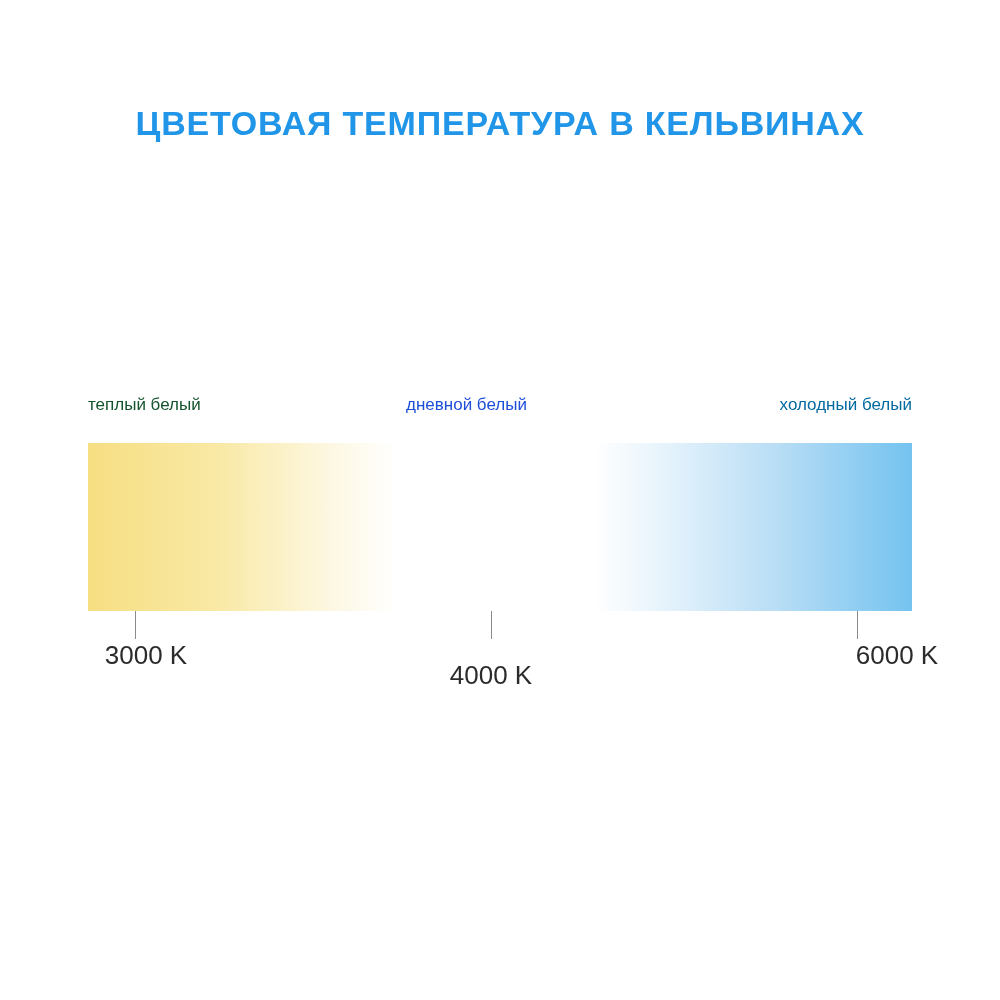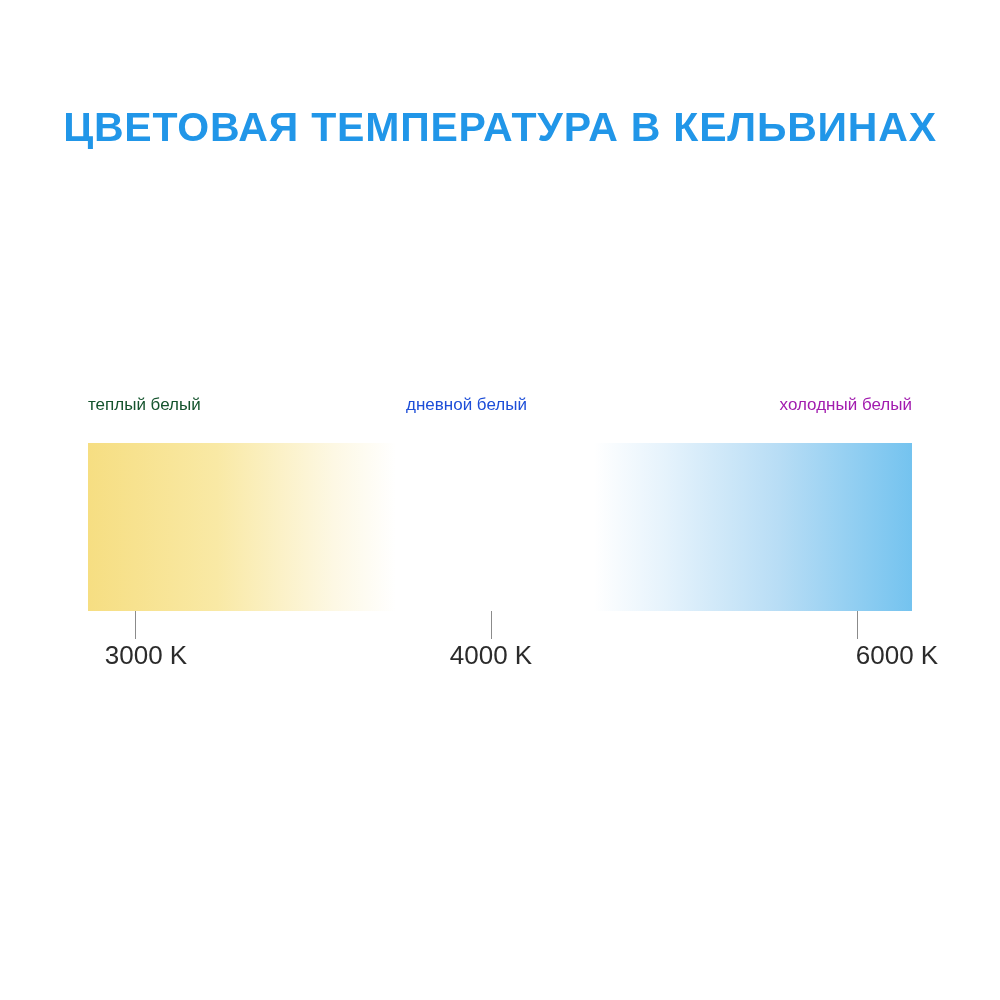--- a/index.html
+++ b/index.html
@@ -20,21 +20,21 @@
     inset: 0;
   }
 
   .title {
     position: absolute;
     top: 104px;
     left: 0;
     width: 1000px;
     text-align: center;
     color: #2196e8;
-    font-size: 41px;
+    font-size: 34px;
     font-weight: bold;
     letter-spacing: 0.8px;
     text-transform: uppercase;
     white-space: nowrap;
   }
 
   
   .scale {
     position: absolute;
     left: 88px;
@@ -51,21 +51,21 @@
     height: 26px;
   }
   .lbl {
     position: absolute;
     font-size: 17px;
     white-space: nowrap;
     top: 0;
   }
   .lbl-warm  { left: 0;     color: #14532d; }
   .lbl-day   { left: 318px; color: #1d4ed8; }
-  .lbl-cool  { right: 0;    color: #a21caf; }
+  .lbl-cool  { right: 0;    color: #0369a1; }
 
   .bars {
     position: absolute;
     left: 0;
     top: 48px;
     width: 824px;
     height: 168px;
   }
   .bar {
     position: absolute;
@@ -110,21 +110,21 @@
   }
   .val {
     position: absolute;
     top: 0;
     font-size: 26px;
     color: #2b2b2b;
     white-space: nowrap;
     transform: translateX(-50%);
   }
   .val-warm { left: 58px; }
-  .val-day  { left: 403px; }
+  .val-day  { left: 403px; margin-top: 20px; }
   .val-cool { left: 809px; }
 </style>
 </head>
 <body>
 
 <div class="page">
 
   <div class="title">ЦВЕТОВАЯ ТЕМПЕРАТУРА В КЕЛЬВИНАХ</div>
 
   <div class="scale">

